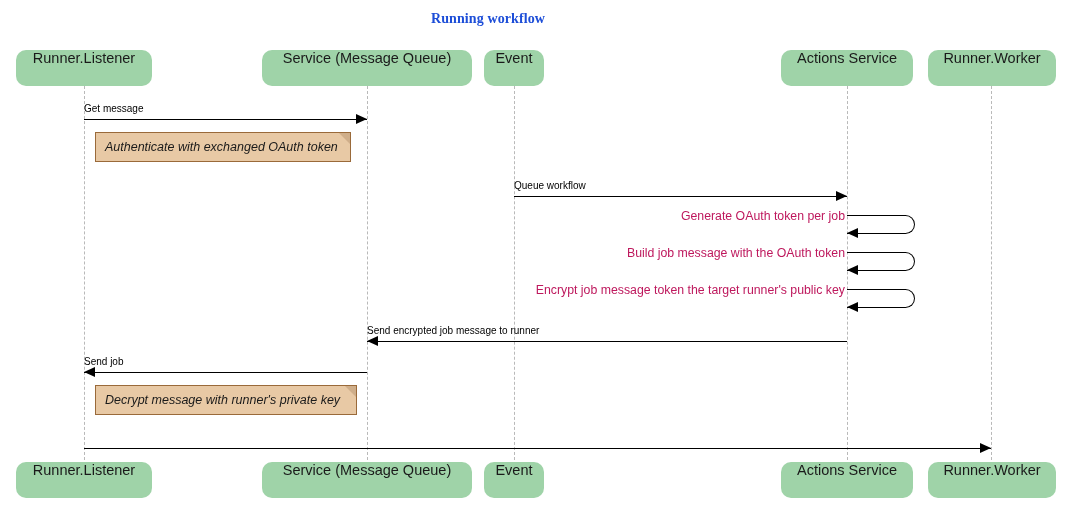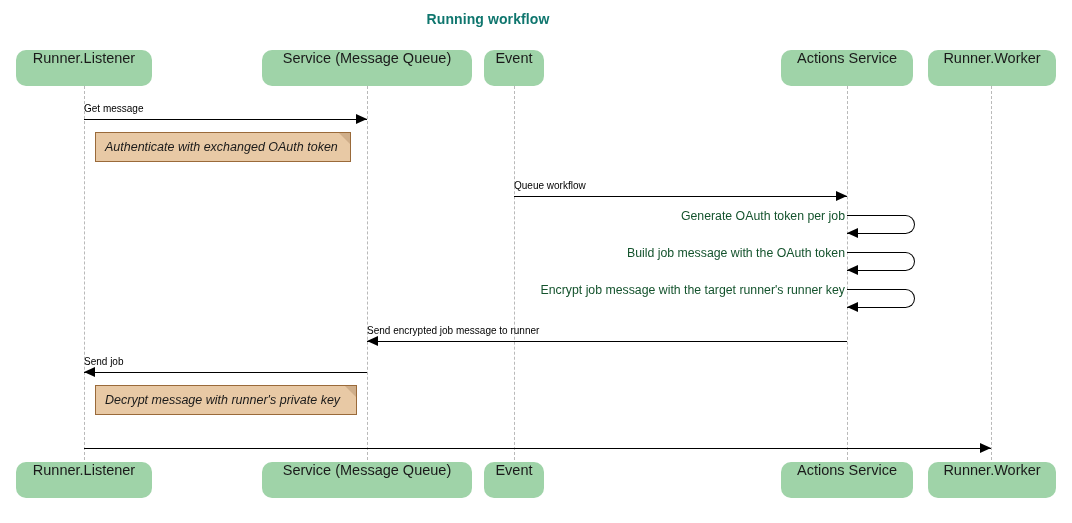--- a/index.html
+++ b/index.html
@@ -16,22 +16,23 @@
     overflow: hidden;
   }
   #title {
     position: absolute;
     top: 11px;
     left: 0;
     width: 976px;
     text-align: center;
     font-size: 14px;
     font-weight: bold;
-    color: #0f766e;
+    color: #1d4ed8;
     letter-spacing: 0.1px;
+    font-family: Liberation Serif, serif;
   }
   .lifeline {
     position: absolute;
     width: 0;
     border-left: 1px dashed #b9b9b9;
   }
   .participant {
     position: absolute;
     height: 36px;
     background: #9fd3a8;
@@ -74,21 +75,21 @@
   .selfcall {
     position: absolute;
     box-sizing: border-box;
     border: 1.6px solid #000000;
     border-left: none;
     border-radius: 0 11px 11px 0;
   }
   .selflabel {
     position: absolute;
     font-size: 12.3px;
-    color: #14532d;
+    color: #be185d;
     white-space: nowrap;
     text-align: right;
   }
   .note {
     position: absolute;
     box-sizing: border-box;
     background: #e8c9a5;
     border: 1px solid #9a6a3a;
     display: flex;
     align-items: center;
@@ -168,21 +169,21 @@
   <div class="arrowhead right" style="left:836px; top:191px;"></div>
 
   <div class="selflabel" style="left:447px; top:209px; width:398px;">Generate OAuth token per job</div>
   <div class="selfcall" style="left:847px; top:215px; width:68px; height:19px;"></div>
   <div class="arrowhead left" style="left:847px; top:228px;"></div>
 
   <div class="selflabel" style="left:447px; top:246px; width:398px;">Build job message with the OAuth token</div>
   <div class="selfcall" style="left:847px; top:252px; width:68px; height:19px;"></div>
   <div class="arrowhead left" style="left:847px; top:265px;"></div>
 
-  <div class="selflabel" style="left:405px; top:283px; width:440px;">Encrypt job message with the target runner's runner key</div>
+  <div class="selflabel" style="left:405px; top:283px; width:440px;">Encrypt job message token the target runner's public key</div>
   <div class="selfcall" style="left:847px; top:289px; width:68px; height:19px;"></div>
   <div class="arrowhead left" style="left:847px; top:302px;"></div>
 
   <div class="msg-label" style="left:367px; top:325px; width:480px;">Send encrypted job message to runner</div>
   <div class="msg" style="left:367px; top:341px; width:480px;"></div>
   <div class="arrowhead left" style="left:367px; top:336px;"></div>
 
   <div class="msg-label" style="left:84px; top:356px; width:283px;">Send job</div>
   <div class="msg" style="left:84px; top:372px; width:283px;"></div>
   <div class="arrowhead left" style="left:84px; top:367px;"></div>

